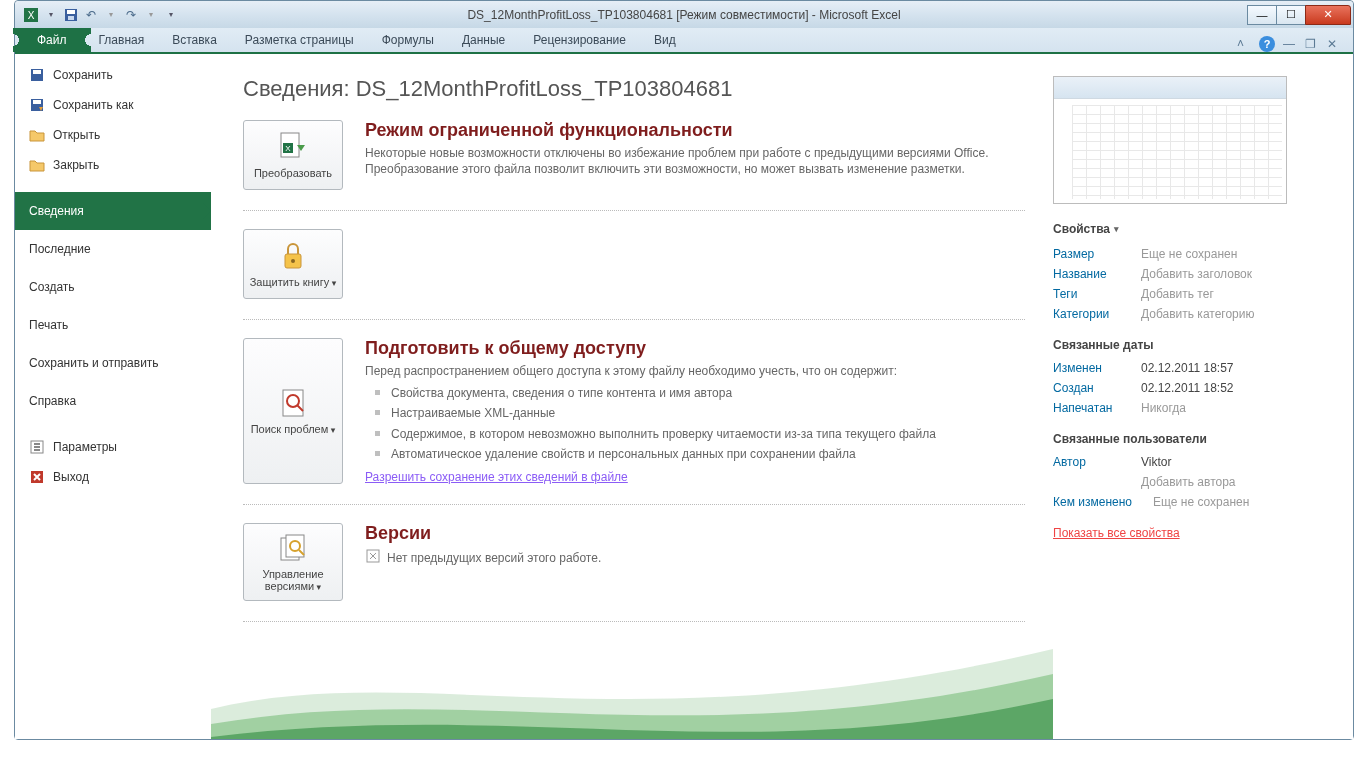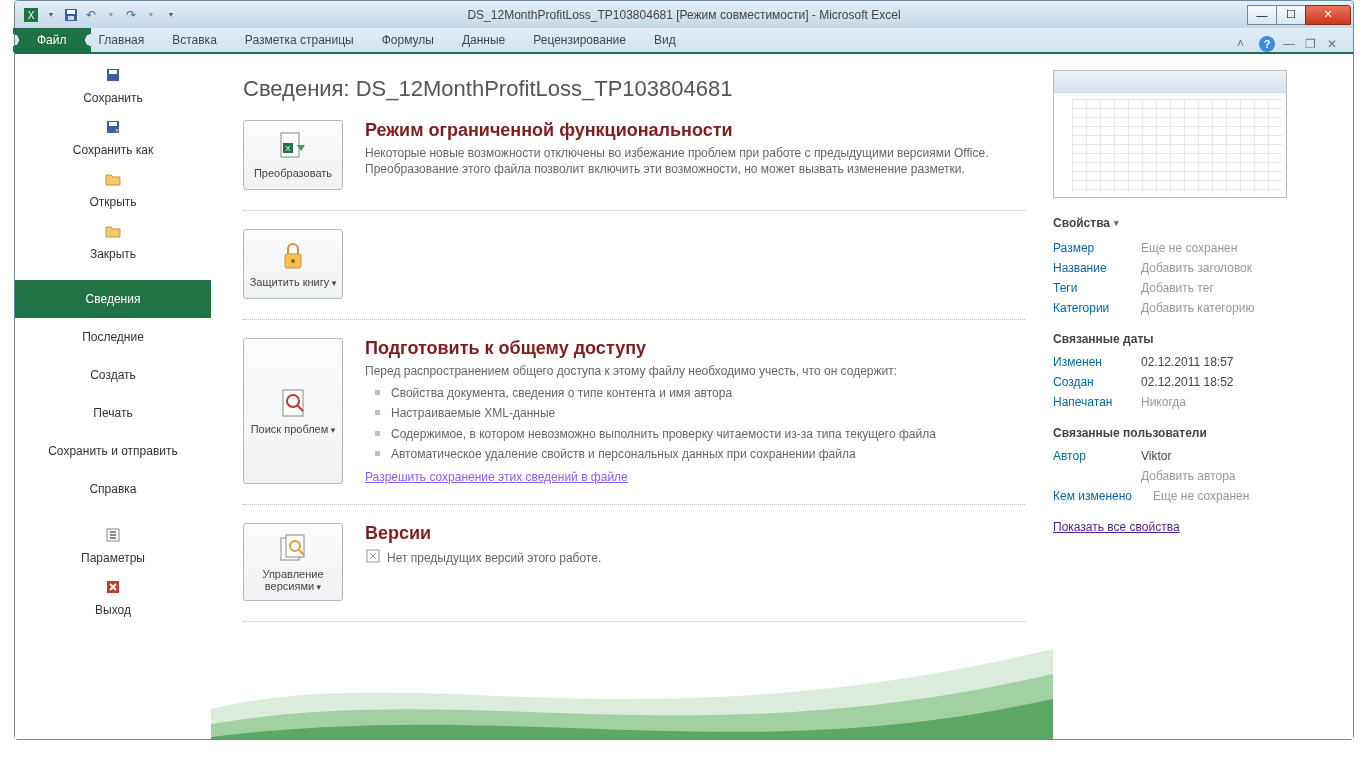--- a/index.html
+++ b/index.html
@@ -103,21 +103,20 @@
   padding-top: 6px;
 }
 .nav-item {
   padding: 7px 14px;
   color: #333;
   display: flex;
   align-items: center;
   gap: 8px;
   cursor: default;
   font-size: 12px;
-  flex-direction: column;
 }
 .nav-item.selected {
   background: #217346;
   color: #fff;
   position: relative;
 }
 .nav-item.selected::after {
   content:""; position:absolute; right:-8px; top:50%; transform:translateY(-50%);
   border: 8px solid transparent;
   border-left-color: #217346;
@@ -166,21 +165,21 @@
 .section-body ul { list-style: none; margin-top:4px;}
 .section-body li { padding: 2px 0 2px 26px; position:relative; line-height:1.35;}
 .section-body li::before {
   content:""; position:absolute; left:10px; top:7px;
   width:5px;height:5px;background:#bfbfbf;
 }
 .link { color:#8b5cf6; text-decoration: underline; display:inline-block; margin-top:6px;}
 
 .right-pane {
   width: 300px;
-  padding: 16px 20px 0 0;
+  padding: 22px 20px 0 0;
 }
 .preview {
   width: 234px; height: 128px;
   border: 1px solid #bcbcbc;
   background: #fff;
   margin-bottom: 18px;
   position: relative;
 }
 .preview-ribbon{height:22px;background:linear-gradient(#eaf1f8,#d6e4f0);border-bottom:1px solid #cfd9e2;}
 .preview-grid{position:absolute;top:28px;left:18px;right:4px;bottom:4px;
@@ -189,21 +188,21 @@
   background-size: 14px 9px;
 }
 .prop-hdr { color:#444; font-weight:bold; font-size:12px; margin-bottom:8px; display:flex;align-items:center;gap:4px;}
 .prop-hdr::after{content:"▾";font-size:9px;color:#666;}
 .prop-row { display:flex; padding:3px 0; font-size:12px;}
 .prop-row .k{width:88px;color:#0369a1;}
 .prop-row .v{color:#444;}
 .prop-row .v.placeholder{color:#999;}
 .prop-group{margin-bottom:14px;}
 .prop-group h4{color:#444;font-weight:bold;font-size:12px;margin-bottom:6px;}
-.show-all{color:#4c1d95;text-decoration:underline;font-size:12px;}
+.show-all{color:#ef4444;text-decoration:underline;font-size:12px;}
 
 .bottom-swoosh {
   position:absolute; left:0; right:0; bottom:0; height:120px;
   pointer-events:none;
 }
 .bottom-swoosh svg{width:100%;height:100%;}
 
 .dd::after{content:" ▾"; font-size:9px;}
 </style>
 </head>

